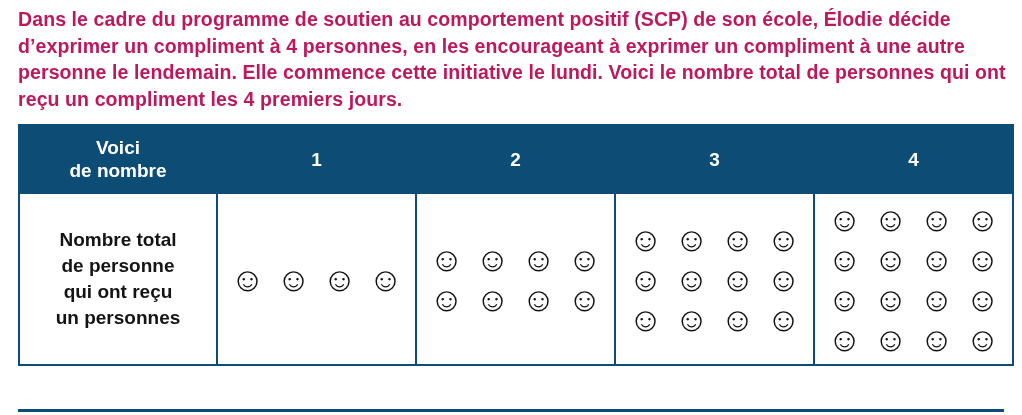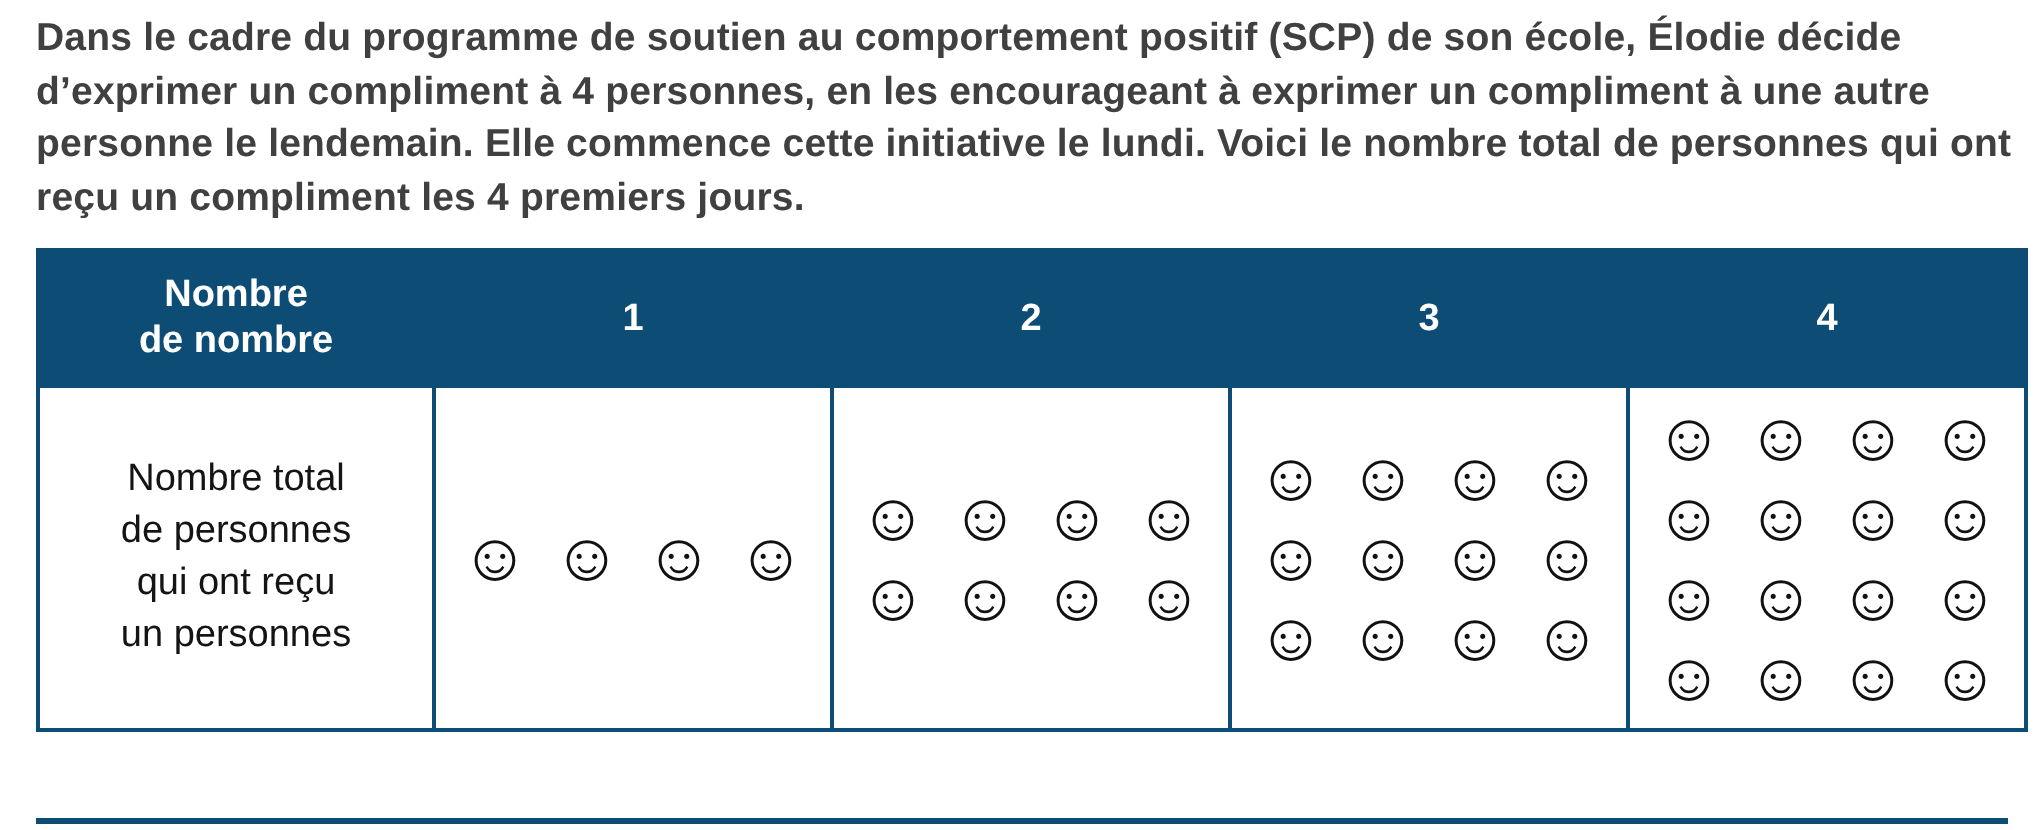--- a/index.html
+++ b/index.html
@@ -18,21 +18,21 @@
     position: relative;
     width: 1022px;
     height: 415px;
     box-sizing: border-box;
     padding: 6px 14px 0 18px;
   }
   .intro {
     font-size: 19.5px;
     line-height: 26.5px;
     font-weight: 700;
-    color: #404040;
+    color: #be185d;
     letter-spacing: 0.1px;
     margin: 0 0 12px 0;
     max-width: 1000px;
   }
   .table-wrap {
     margin-top: 4px;
   }
   table.data-table {
     border-collapse: collapse;
     width: 986px;
@@ -64,21 +64,21 @@
   .col-label { width: 196px; }
   .col-day   { width: 197px; }
 
   tbody td {
     background: #ffffff;
     height: 168px;
   }
   td.row-label {
     text-align: center;
     font-size: 19px;
-    font-weight: 400;
+    font-weight: 700;
     line-height: 26px;
     color: #141414;
     padding: 4px 6px;
   }
   .faces {
     display: flex;
     flex-wrap: wrap;
     justify-content: center;
     align-content: center;
     gap: 2px 8px;
@@ -110,34 +110,34 @@
 
 <div class="page">
 
   <p class="intro">Dans le cadre du programme de soutien au comportement positif (SCP) de son école, Élodie décide d’exprimer un compliment à 4 personnes, en les encourageant à exprimer un compliment à une autre personne le lendemain. Elle commence cette initiative le lundi. Voici le nombre total de personnes qui ont reçu un compliment les 4 premiers jours.</p>
 
   <div class="table-wrap">
     <table class="data-table">
       <thead>
         <tr>
           <th class="col-label first-col">
-            <div>Nombre</div>
+            <div>Voici</div>
             <div>de nombre</div>
           </th>
           <th class="col-day">1</th>
           <th class="col-day">2</th>
           <th class="col-day">3</th>
           <th class="col-day last-col">4</th>
         </tr>
       </thead>
       <tbody>
         <tr>
           <td class="row-label">
             <div>Nombre total</div>
-            <div>de personnes</div>
+            <div>de personne</div>
             <div>qui ont reçu</div>
             <div>un personnes</div>
           </td>
           <td>
             <div class="faces w4">
                 <span class="face">☺</span>
                 <span class="face">☺</span>
                 <span class="face">☺</span>
                 <span class="face">☺</span>
               </div>

